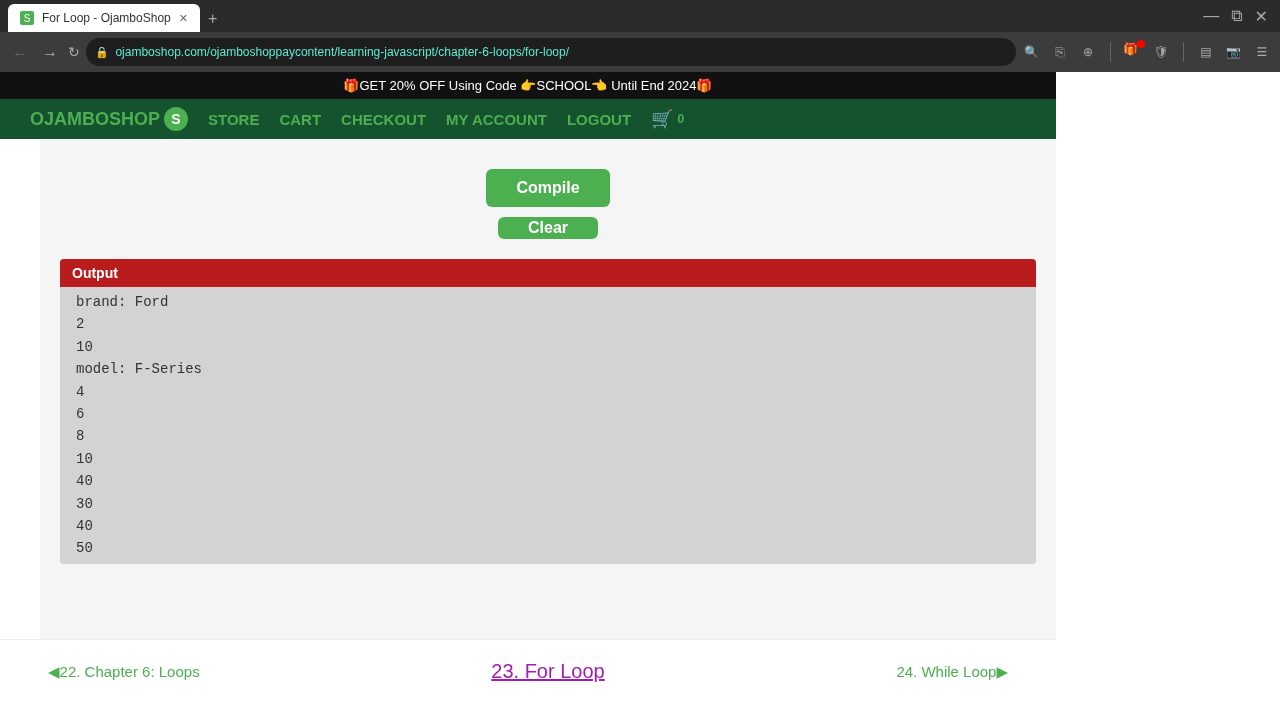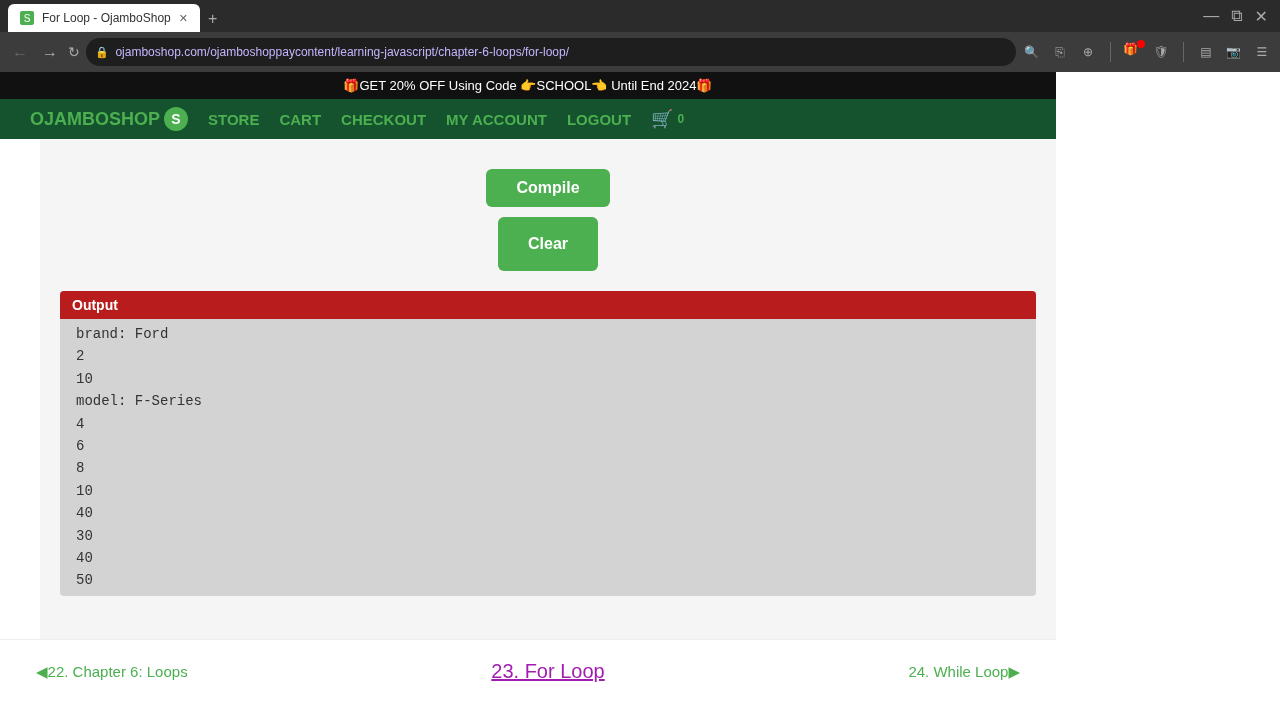--- a/index.html
+++ b/index.html
@@ -78,21 +78,21 @@
       border-radius: 20px;
       height: 28px;
       display: flex;
       align-items: center;
       padding: 0 10px;
       gap: 6px;
       color: #ddd;
       font-size: 12px;
     }
     .address-bar .lock { color: #aaa; font-size: 11px; }
-    .address-text { color: #c4b5fd; font-size: 12px; }
+    .address-text { color: #5eead4; font-size: 12px; }
     .toolbar-actions {
       display: flex;
       align-items: center;
       gap: 8px;
       color: #aaa;
       font-size: 14px;
     }
     .ext-icon {
       width: 20px;
       height: 20px;
@@ -216,21 +216,21 @@
       font-size: 16px;
       font-weight: bold;
       cursor: pointer;
       min-width: 100px;
     }
     .btn-clear {
       background: #4caf50;
       color: white;
       border: none;
       border-radius: 6px;
-      padding: 18px 30px;
+      padding: 2px 30px;
       font-size: 16px;
       font-weight: bold;
       cursor: pointer;
       min-width: 100px;
     }
     .output-box {
       background: #d3d3d3;
       border-radius: 4px;
       margin: 0 0 20px 0;
     }
@@ -246,21 +246,21 @@
       padding: 4px 16px;
       font-family: 'Courier New', monospace;
       font-size: 14px;
       color: #333;
       line-height: 1.6;
     }
 
     
     .footer-nav {
       background: #fff;
-      padding: 20px 36px;
+      padding: 20px 48px;
       display: flex;
       align-items: center;
       justify-content: space-between;
       border-top: 1px solid #eee;
     }
     .footer-nav-link {
       color: #4caf50;
       font-size: 15px;
       text-decoration: none;
       cursor: pointer;

